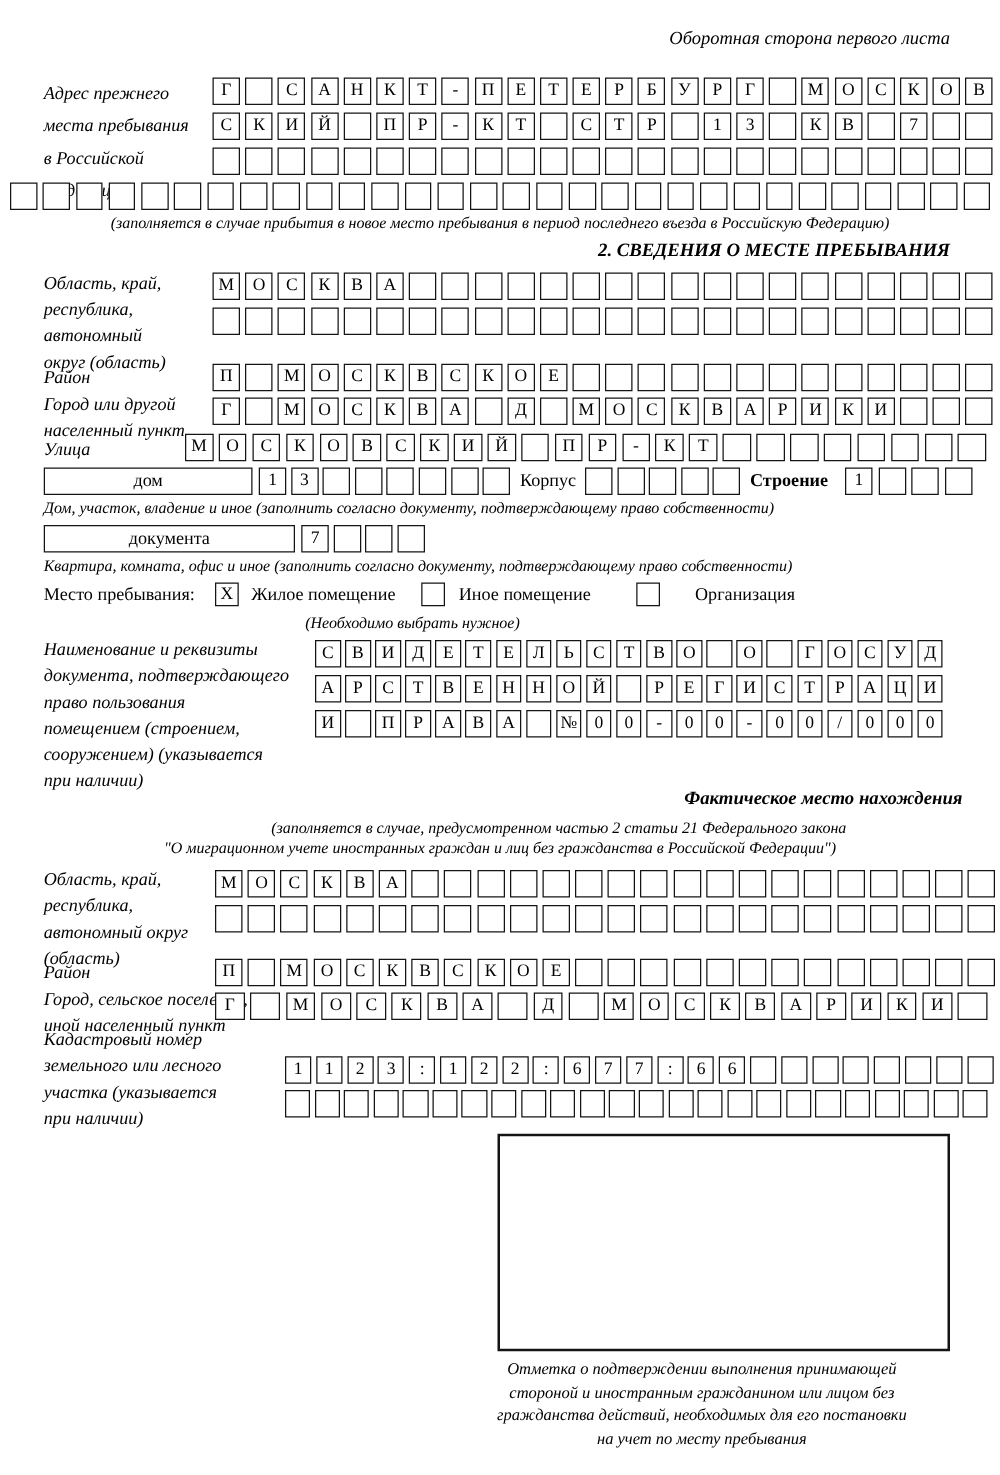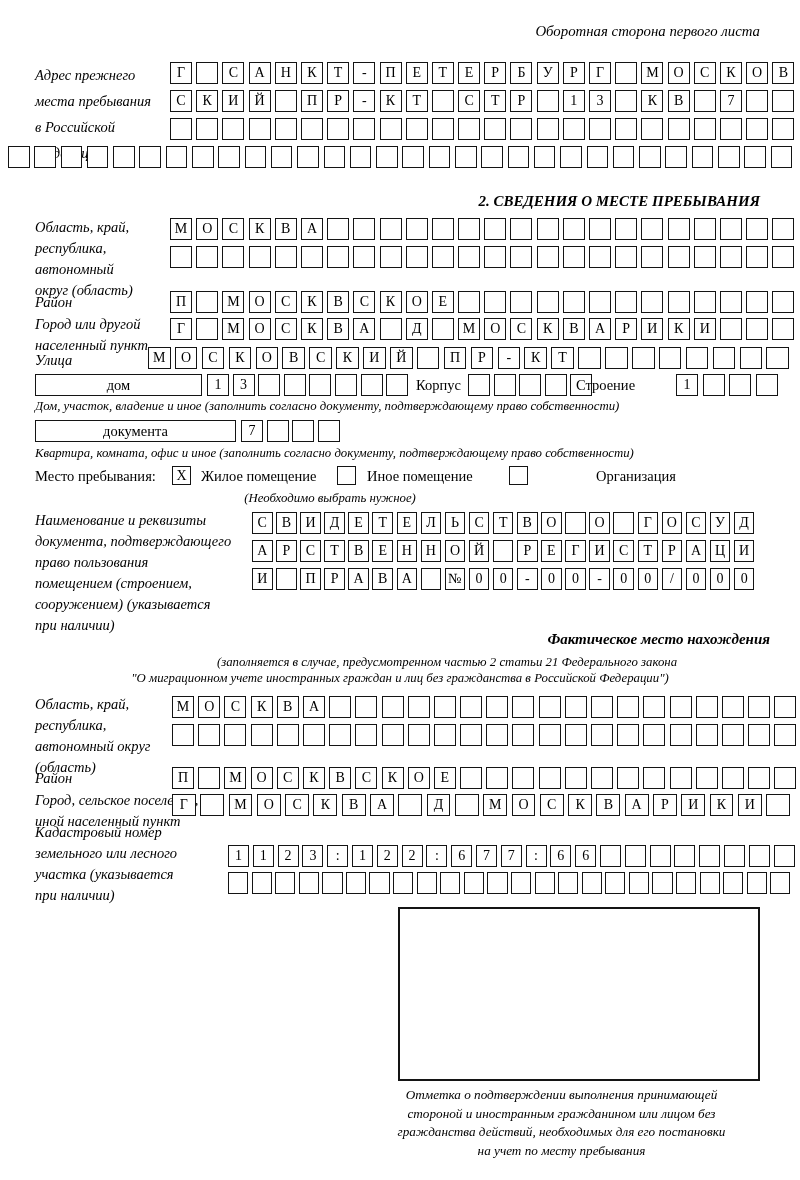--- a/index.html
+++ b/index.html
@@ -146,20 +146,21 @@
       <div class="cell"></div>
       <div class="cell"></div>
       <div class="cell"></div>
       <div class="cell"></div>
       <div class="cell"></div>
       <div class="cell"></div>
       <div class="cell"></div>
       <div class="cell"></div>
       <div class="cell"></div>
     </div>
+  <div class="abs note center" style="left:0;top:171px;width:800px;">(заполняется в случае прибытия в новое место пребывания в период последнего въезда в Российскую Федерацию)</div>
 
   <div class="abs title" style="left:0;top:193px;width:760px;">2. СВЕДЕНИЯ О МЕСТЕ ПРЕБЫВАНИЯ</div>
 
   <div class="abs lbl" style="left:35px;top:217px;">
     <div>Область, край,</div>
     <div>республика,</div>
     <div>автономный</div>
     <div>округ (область)</div>
   </div>
   <div class="grid" style="left:170px;top:218px;">
@@ -314,21 +315,21 @@
       <div class="cell"></div>
     </div>
   <div class="inline-lbl" style="left:416px;top:377px;">Корпус</div>
   <div class="grid g5" style="left:468px;top:374px;">
       <div class="cell"></div>
       <div class="cell"></div>
       <div class="cell"></div>
       <div class="cell"></div>
       <div class="cell"></div>
     </div>
-  <div class="inline-lbl" style="left:576px;top:377px;">Строение</div>
+  <div class="inline-lbl" style="left:600px;top:377px;font-weight:bold;">Строение</div>
   <div class="grid g4s" style="left:676px;top:374px;">
       <div class="cell">1</div>
       <div class="cell"></div>
       <div class="cell"></div>
       <div class="cell"></div>
     </div>
   <div class="abs note" style="left:35px;top:399px;">Дом, участок, владение и иное (заполнить согласно документу, подтверждающему право собственности)</div>
 
   <div class="labelbox" style="left:35px;top:420px;width:201px;">документа</div>
   <div class="grid g4k" style="left:241px;top:420px;">
@@ -338,21 +339,21 @@
       <div class="cell"></div>
     </div>
   <div class="abs note" style="left:35px;top:446px;">Квартира, комната, офис и иное (заполнить согласно документу, подтверждающему право собственности)</div>
 
   <div class="inline-lbl" style="left:35px;top:468px;">Место пребывания:</div>
   <div class="chk" style="left:172px;top:466px;">X</div>
   <div class="inline-lbl" style="left:201px;top:468px;">Жилое помещение</div>
   <div class="chk" style="left:337px;top:466px;"></div>
   <div class="inline-lbl" style="left:367px;top:468px;">Иное помещение</div>
   <div class="chk" style="left:509px;top:466px;"></div>
-  <div class="inline-lbl" style="left:556px;top:468px;margin-left:40px;">Организация</div>
+  <div class="inline-lbl" style="left:556px;top:468px;">Организация</div>
   <div class="abs note center" style="left:140px;top:491px;width:380px;">(Необходимо выбрать нужное)</div>
 
   <div class="abs lbl" style="left:35px;top:510px;">
     <div>Наименование и реквизиты</div>
     <div>документа, подтверждающего</div>
     <div>право пользования</div>
     <div>помещением (строением,</div>
     <div>сооружением) (указывается</div>
     <div>при наличии)</div>
   </div>

